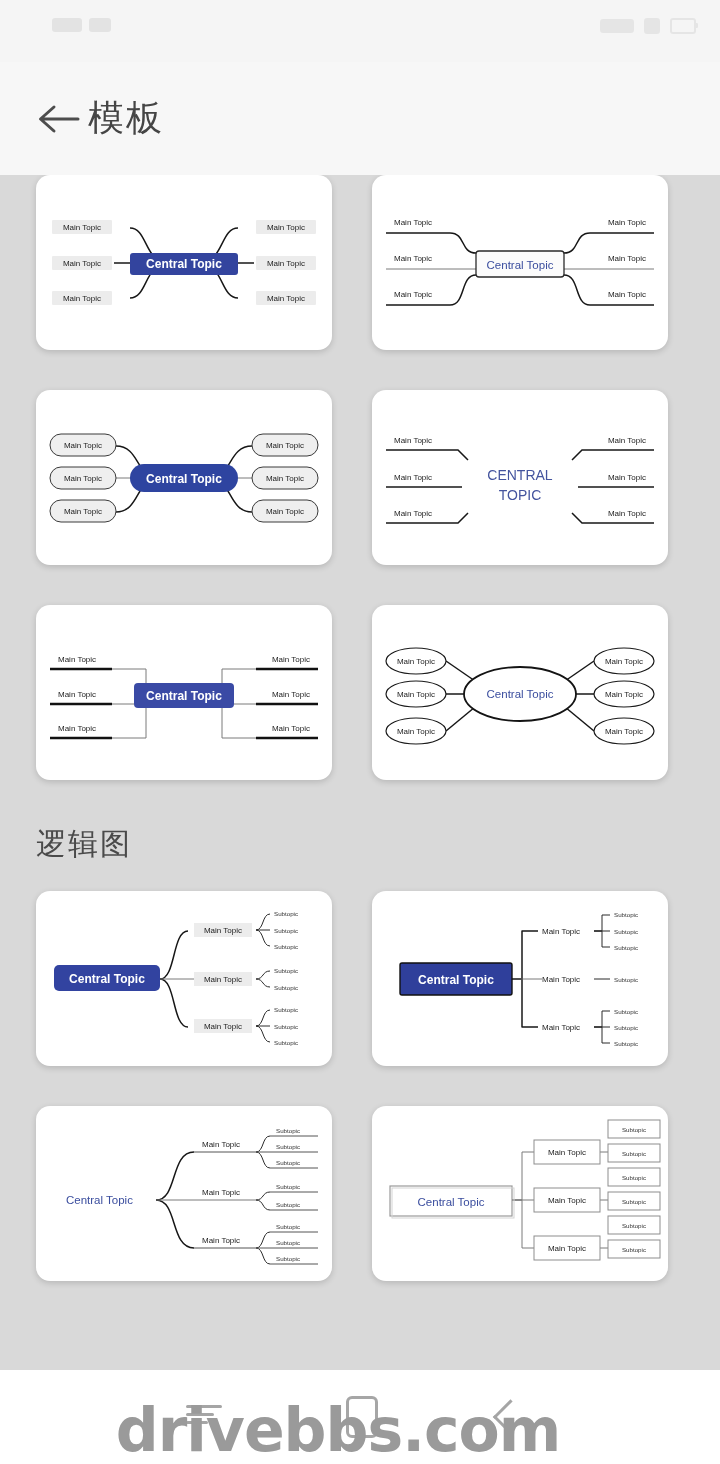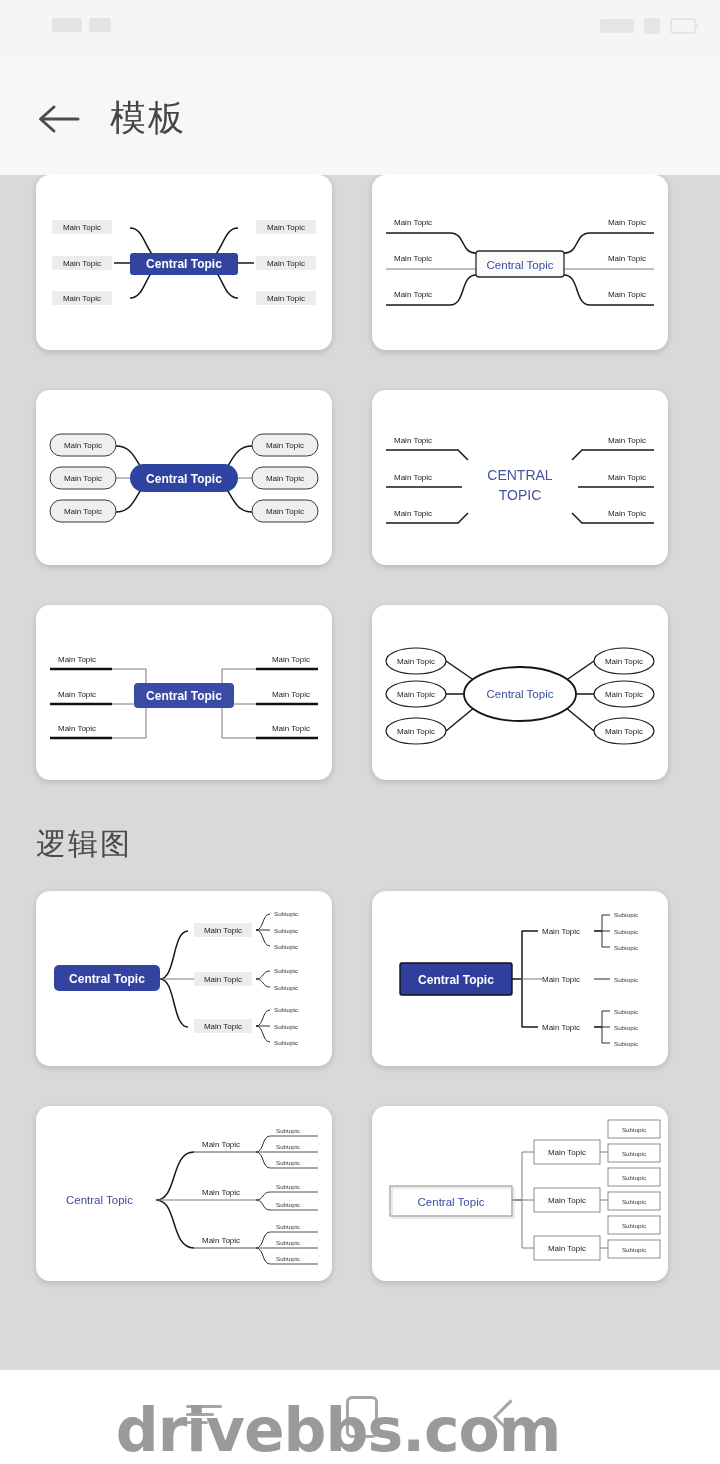--- a/index.html
+++ b/index.html
@@ -27,21 +27,21 @@
   .appbar{
     position:absolute;left:0;top:62px;width:720px;height:113px;
     background:#f7f7f7;display:flex;align-items:center;
   }
   .back-btn{
     width:60px;height:60px;margin-left:28px;
     display:flex;align-items:center;justify-content:center;cursor:pointer;
   }
   .back-btn svg{display:block;}
   .appbar-title{
-    margin-left:22px;font-size:36px;color:#454545;letter-spacing:2px;
+    font-size:36px;color:#454545;letter-spacing:2px;
     font-family:"DejaVu Sans","Liberation Sans",sans-serif;
   }
 
   
   .content{
     position:absolute;left:0;top:175px;width:720px;height:1195px;
     background:#d9d9d9;overflow:hidden;
   }
 
   .grid{

